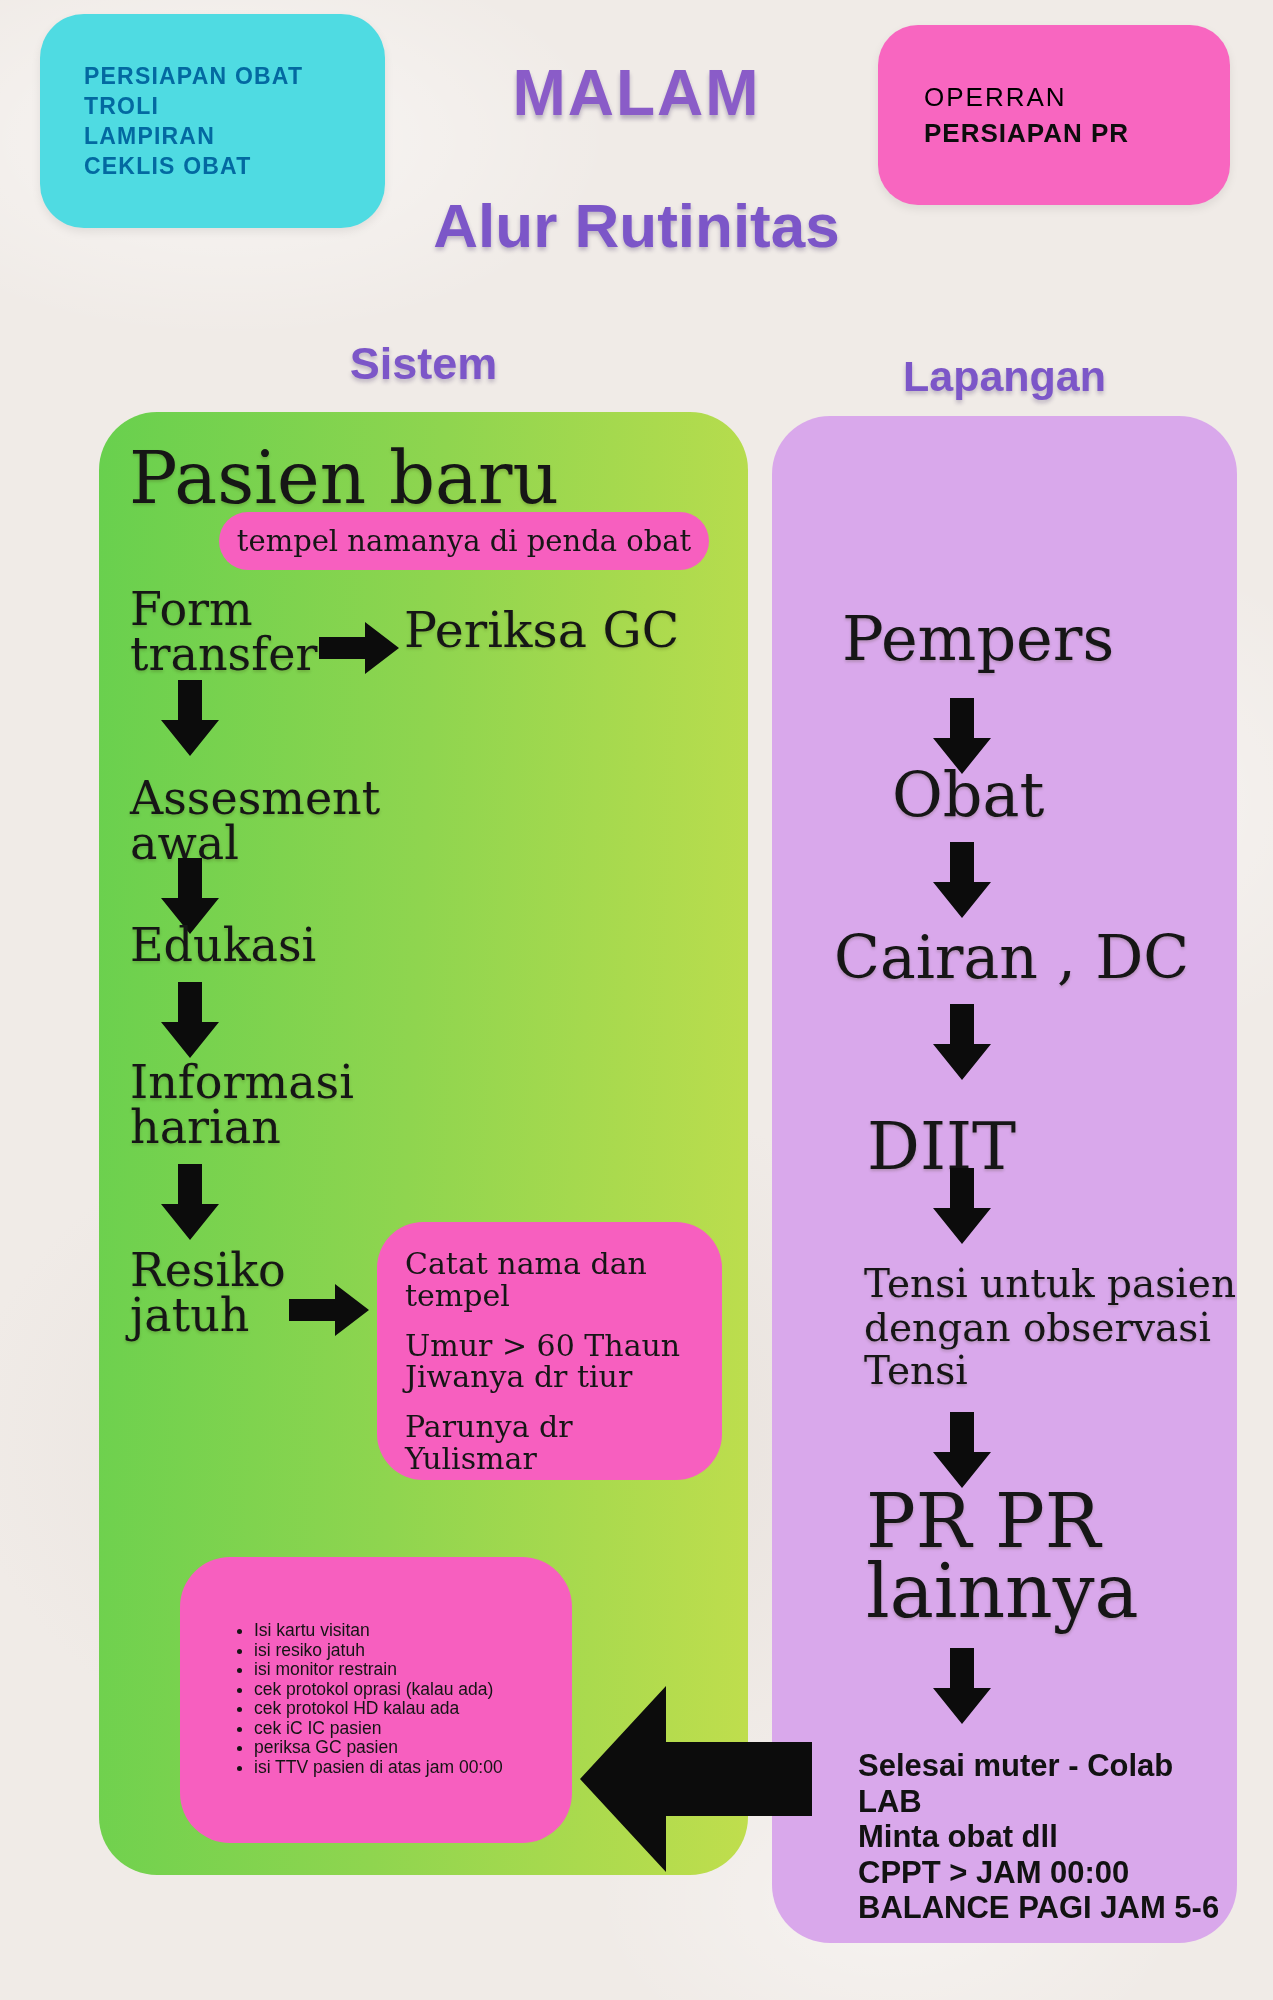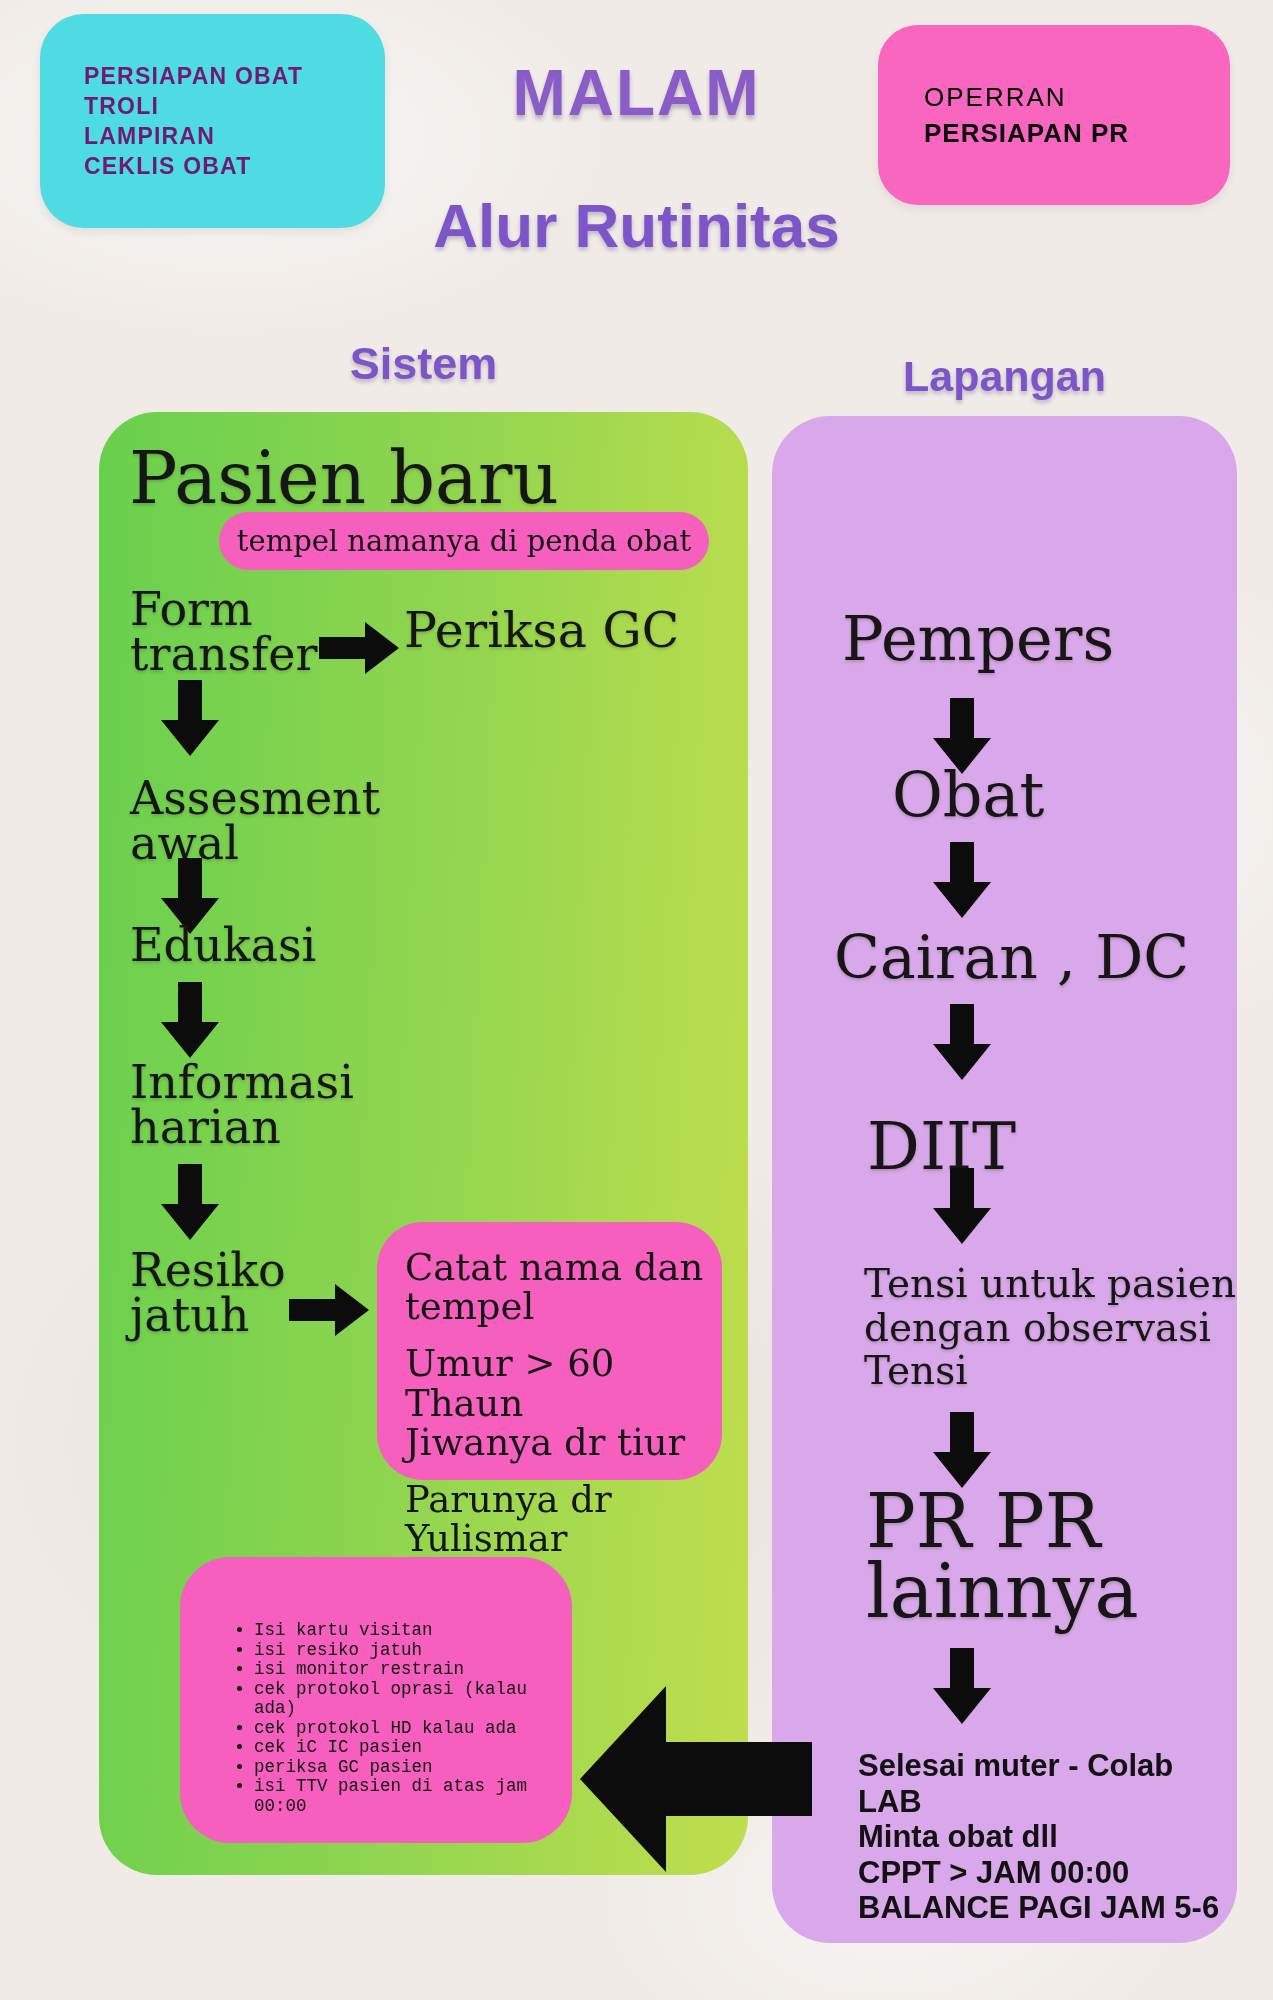--- a/index.html
+++ b/index.html
@@ -15,21 +15,21 @@
   }
   .abs{position:absolute;}
   .serif{font-family:"DejaVu Serif",serif;color:#161616;text-shadow:0 2px 3px rgba(50,50,10,.22);}
   .sans{font-family:"Liberation Sans",sans-serif;}
   .pre{white-space:pre-line;}
   .purple-head{color:#7C56C8;text-shadow:0 3px 4px rgba(40,20,80,.25);font-weight:800;}
 
   
   .prep-box{left:40px;top:14px;width:345px;height:214px;border-radius:44px;background:#4FDBE2;
             display:flex;align-items:center;box-shadow:0 4px 10px rgba(0,0,0,.08);}
-  .prep-box .txt{padding-left:44px;font-weight:700;font-size:23px;line-height:30px;letter-spacing:1.2px;color:#701a75;}
+  .prep-box .txt{padding-left:44px;font-weight:700;font-size:23px;line-height:30px;letter-spacing:1.2px;color:#0369a1;}
   .shift-title{left:50%;top:56px;transform:translateX(-50%);font-weight:900;font-size:64px;
                letter-spacing:2px;color:#8A5CC8;text-shadow:0 4px 4px rgba(40,20,80,.28);}
   .operran-box{left:878px;top:25px;width:352px;height:180px;border-radius:40px;background:#F866C0;
                display:flex;flex-direction:column;justify-content:center;padding-left:46px;box-sizing:border-box;
                box-shadow:0 4px 10px rgba(0,0,0,.08);}
   .operran-box .l1{font-weight:400;font-size:26px;line-height:36px;letter-spacing:2px;color:#000000;}
   .operran-box .l2{font-weight:800;font-size:26px;line-height:36px;letter-spacing:1px;color:#0d0d0d;}
   .main-title{left:50%;top:190px;transform:translateX(-50%);font-size:62px;}
   .col-title-left{left:99px;top:338px;width:649px;text-align:center;font-size:45px;}
   .col-title-right{left:772px;top:352px;width:465px;text-align:center;font-size:43px;}
@@ -43,25 +43,25 @@
   .g-heading{left:30px;top:30px;font-size:72px;line-height:1.02;}
   .g-pill{left:120px;top:100px;width:490px;height:58px;border-radius:30px;background:#F75FBF;
           display:flex;align-items:center;justify-content:center;font-size:29px;}
   .g-form{left:31px;top:175px;font-size:46px;line-height:.98;}
   .g-periksa{left:305px;top:190px;font-size:49px;}
   .g-assesment{left:31px;top:364px;font-size:46px;line-height:.98;}
   .g-edukasi{left:31px;top:506px;font-size:46px;}
   .g-informasi{left:31px;top:648px;font-size:46px;line-height:.98;}
   .g-resiko{left:31px;top:836px;font-size:46px;line-height:.98;}
   .note-box{left:278px;top:810px;width:345px;height:258px;border-radius:46px;background:#F75FBF;
-            box-sizing:border-box;padding:26px 18px 0 28px;font-size:37px;line-height:1.06;}
+            box-sizing:border-box;padding:26px 18px 0 28px;font-size:30px;line-height:1.06;}
   .note-box .para{margin-bottom:18px;}
   .check-box{left:81px;top:1145px;width:392px;height:286px;border-radius:50px;background:#F75FBF;box-sizing:border-box;}
   .check-box ul{margin:64px 0 0 52px;padding-left:22px;font-size:17.5px;line-height:19.5px;color:#141414;font-weight:400;}
-  .check-box li{margin:0;font-family:Liberation Mono, monospace;}
+  .check-box li{margin:0;}
 
   
   .p-heading{left:0;top:34px;width:100%;text-align:center;font-size:64px;}
   .p-pempers{left:70px;top:186px;font-size:62px;}
   .p-obat{left:120px;top:342px;font-size:62px;}
   .p-cairan{left:62px;top:506px;font-size:60px;}
   .p-diit{left:95px;top:692px;font-size:66px;}
   .p-tensi{left:92px;top:846px;font-size:39px;line-height:1.12;}
   .p-prpr{left:94px;top:1070px;font-size:74px;line-height:.95;}
   .p-footer{left:86px;top:1332px;font-size:31px;line-height:35.5px;color:#121212;font-weight:700;}

